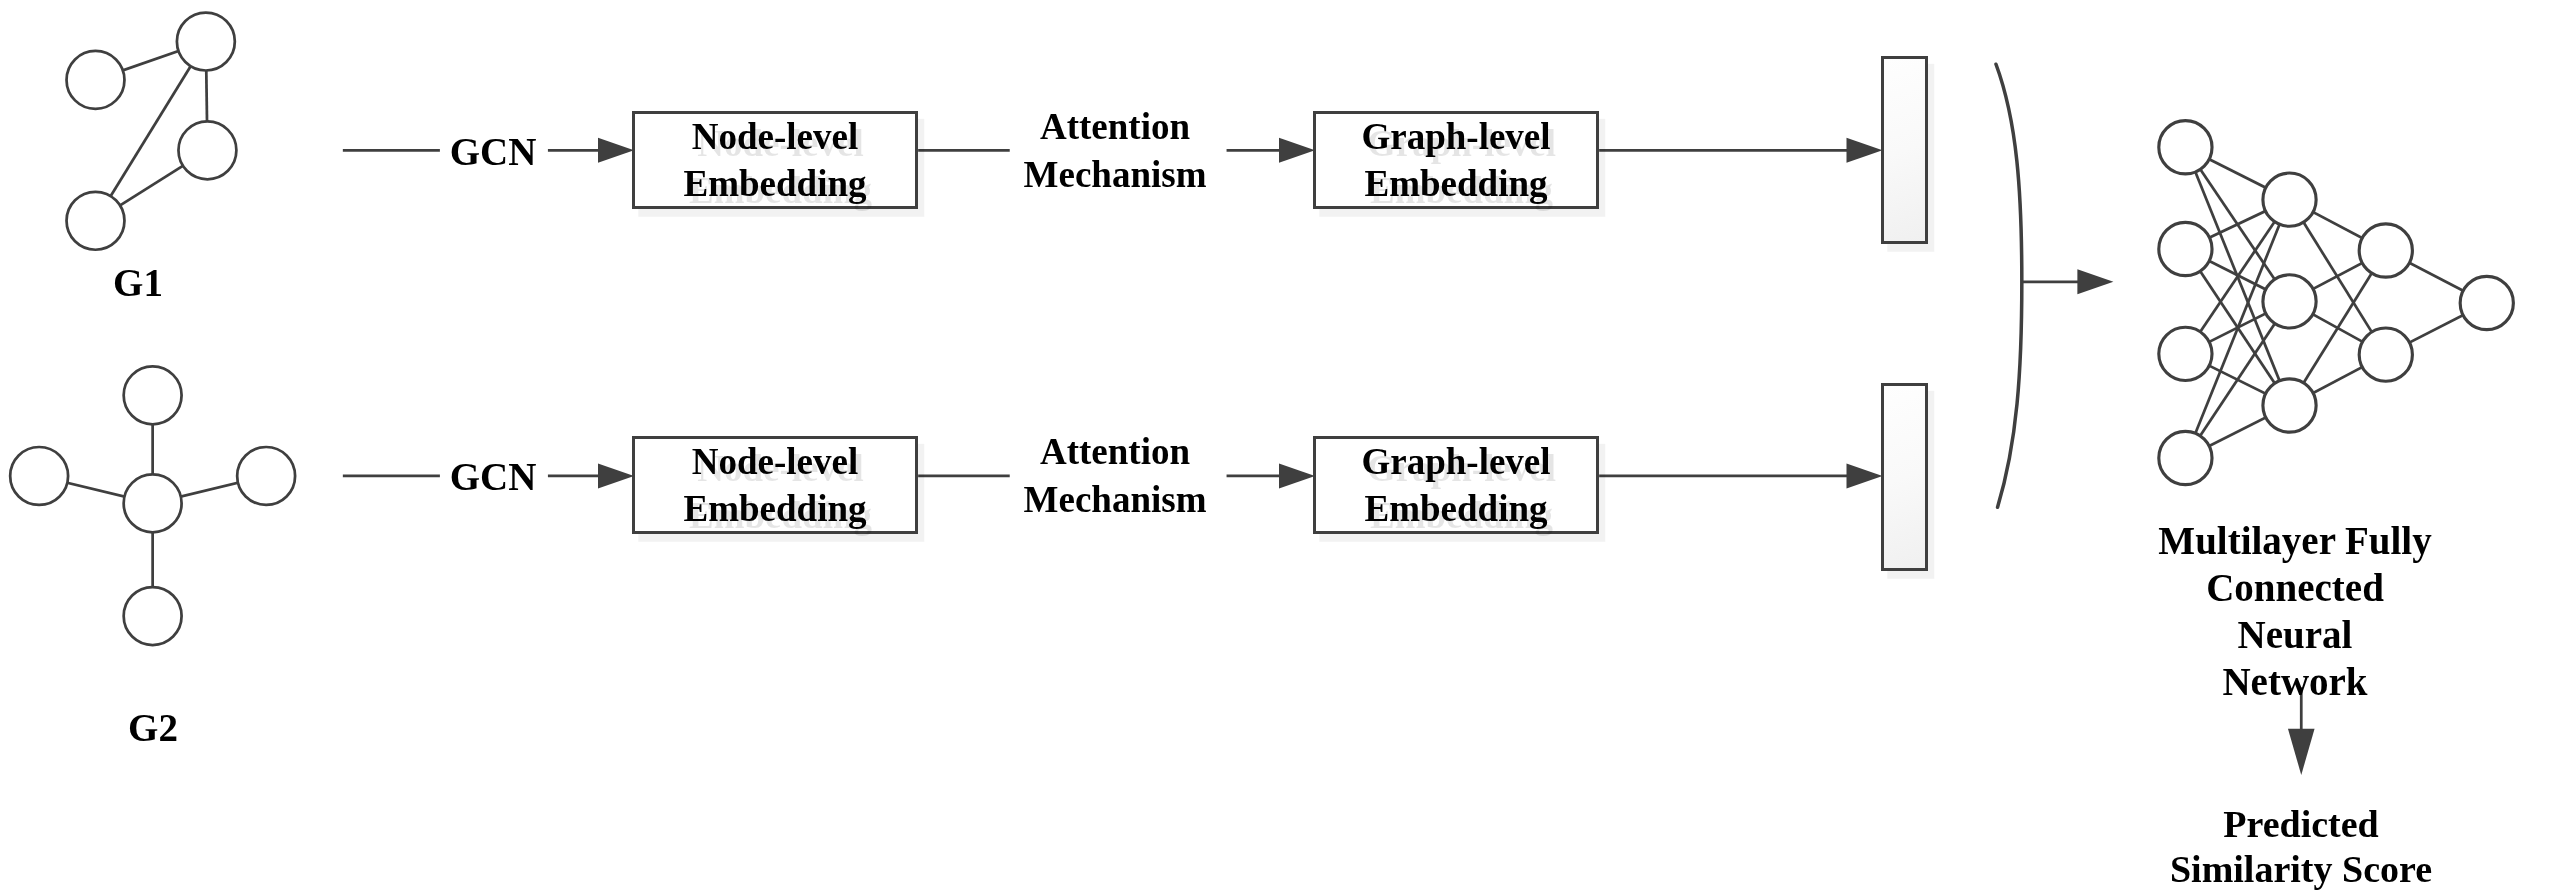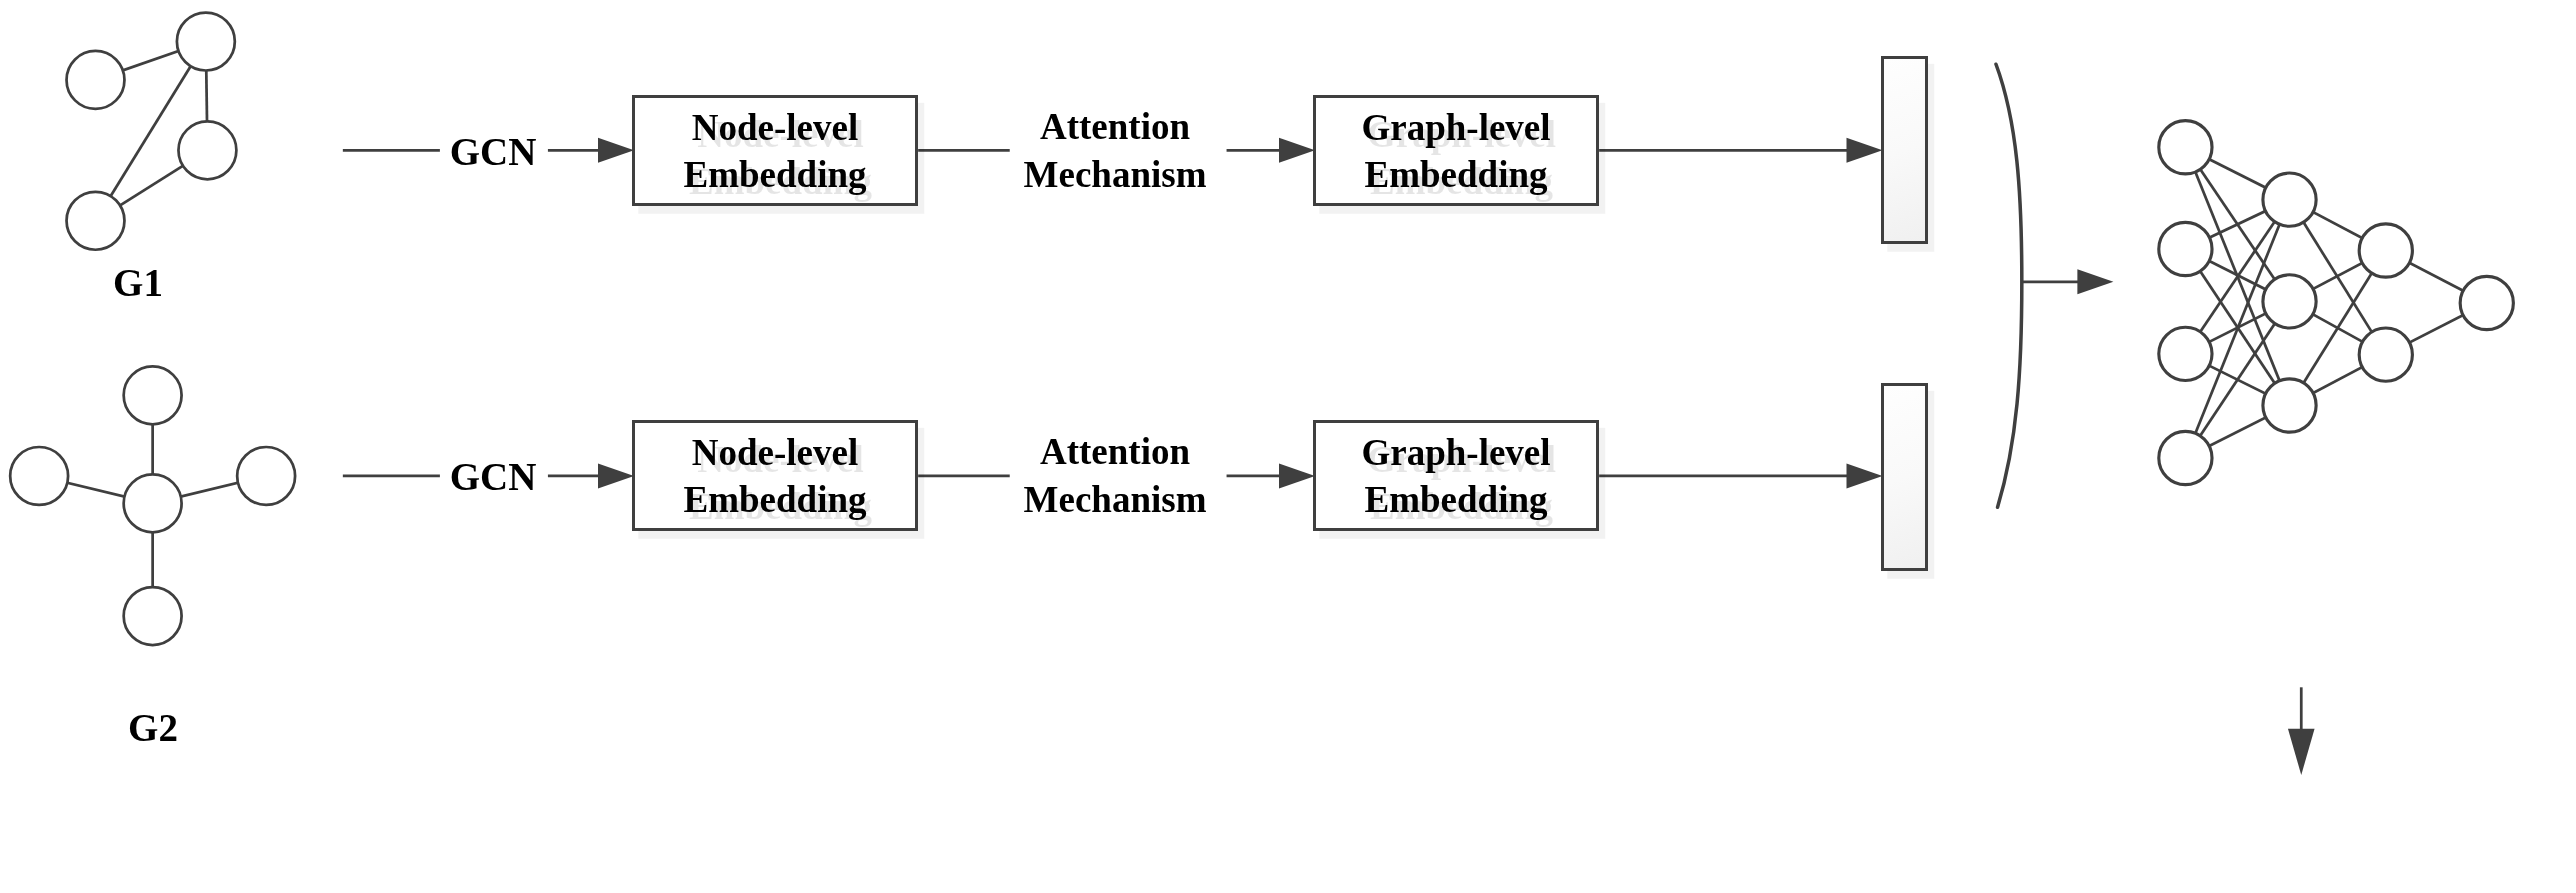--- a/index.html
+++ b/index.html
@@ -12,27 +12,28 @@
   .lbl {
     position:absolute; font-weight:bold; text-align:center;
     white-space:pre-line; transform:translateX(-50%); line-height:1.1;
   }
   .gcn  { font-size:39px;text-align:right; }
   .attn { font-size:37px; line-height:48px; }
   .big  { font-size:39px; line-height:47px; }
   .pred { font-size:38px; line-height:45px; }
   .glabel { font-size:39px; }
   .box {
-    position:absolute; box-sizing:border-box; width:286px; height:111px;
+    position:absolute; box-sizing:border-box; width:286px; height:98px;
     background:#ffffff; border:3.1px solid #3f3f3f;
     display:flex; align-items:center; justify-content:center;
     font-weight:bold; font-size:37px; line-height:47px; text-align:center;
     white-space:pre-line;
     text-shadow:5.5px 7px 0 rgba(0,0,0,0.10);
     box-shadow:6.3px 7.8px 0 rgba(0,0,0,0.05);
+    margin-top:16px;
   }
   .bar {
     position:absolute; box-sizing:border-box; width:47px; height:188px;
     border:3.1px solid #3f3f3f;
     background:linear-gradient(160deg,#fefefe 0%,#f9f9f9 50%,#f0f0f0 100%);
     box-shadow:6.3px 7.8px 0 rgba(0,0,0,0.05);
   }
 </style>
 </head>
 <body>
@@ -154,16 +155,21 @@
 Mechanism</div>
 
   <div class="box" style="left:1313px; top:95px;">Graph-level
 Embedding</div>
   <div class="box" style="left:1313px; top:420px;">Graph-level
 Embedding</div>
 
   <div class="bar" style="left:1881px; top:56px;"></div>
   <div class="bar" style="left:1881px; top:383px;"></div>
 
+  <div class="lbl big" style="left:2295px; top:517px;">Multilayer Fully
+Connected Neural
+Network</div>
 
+  <div class="lbl pred" style="left:2301px; top:802px;">Predicted
+Similarity Score</div>
 
 </div>
 
 
 </body></html>

